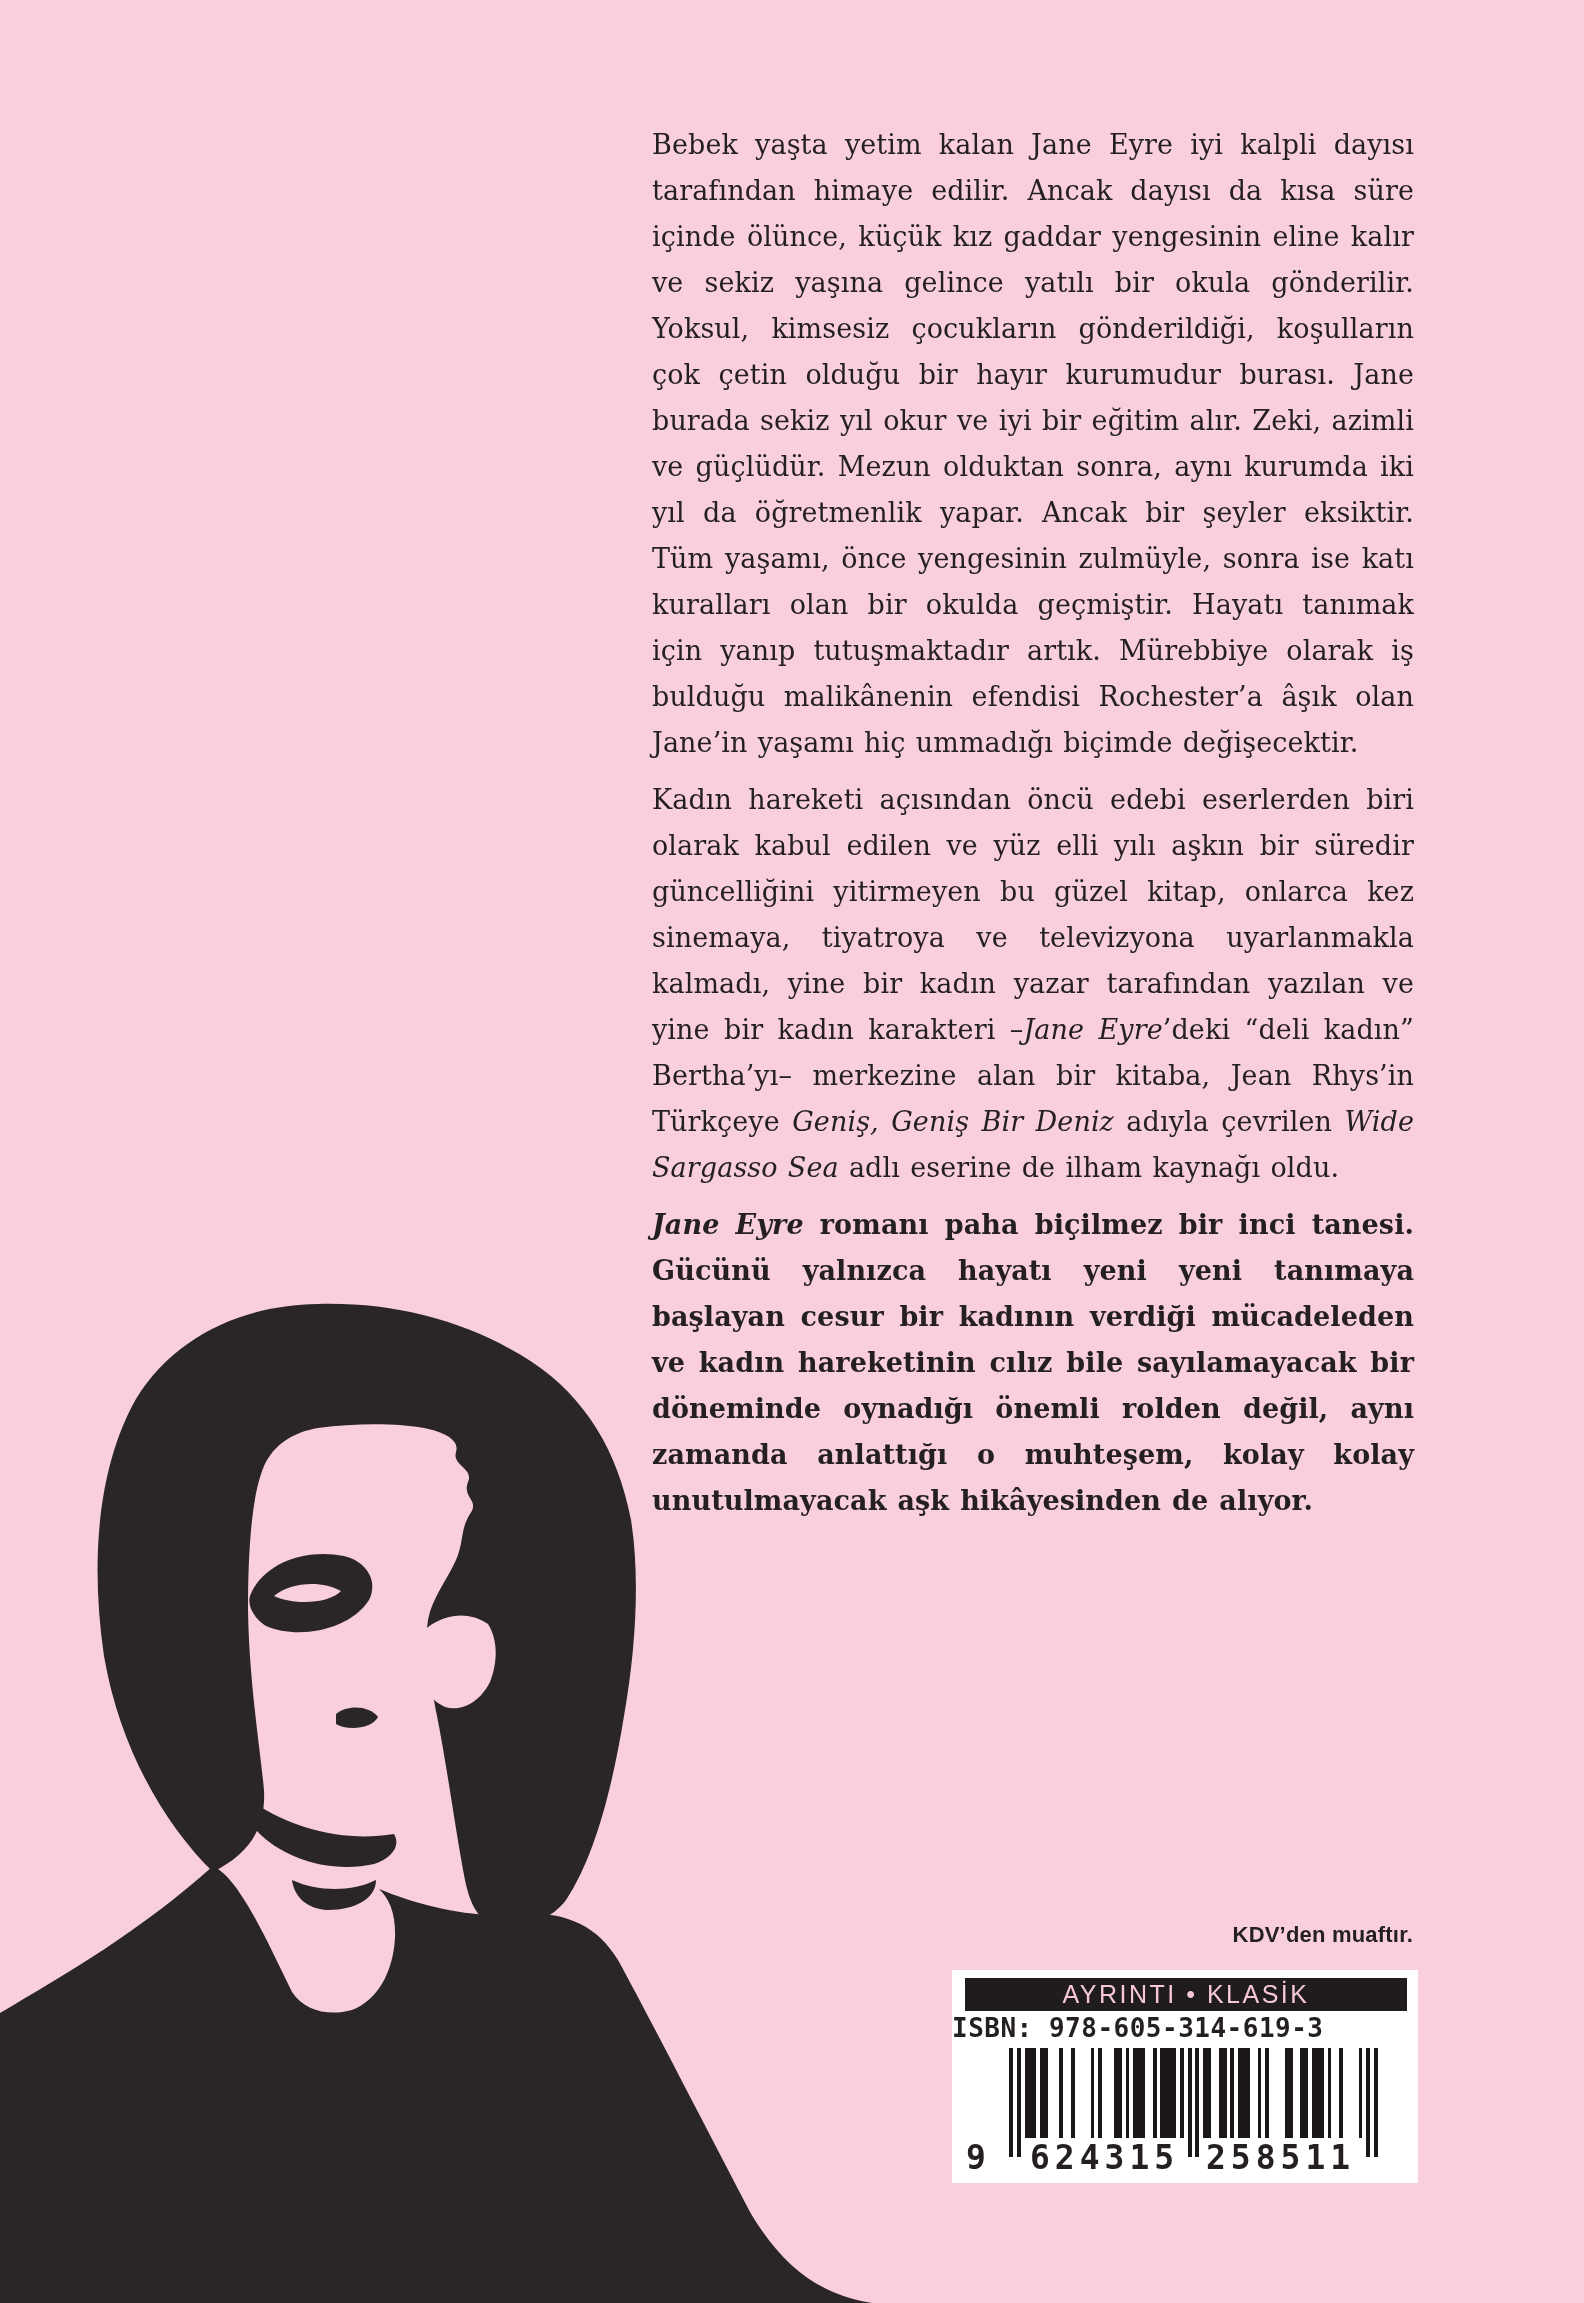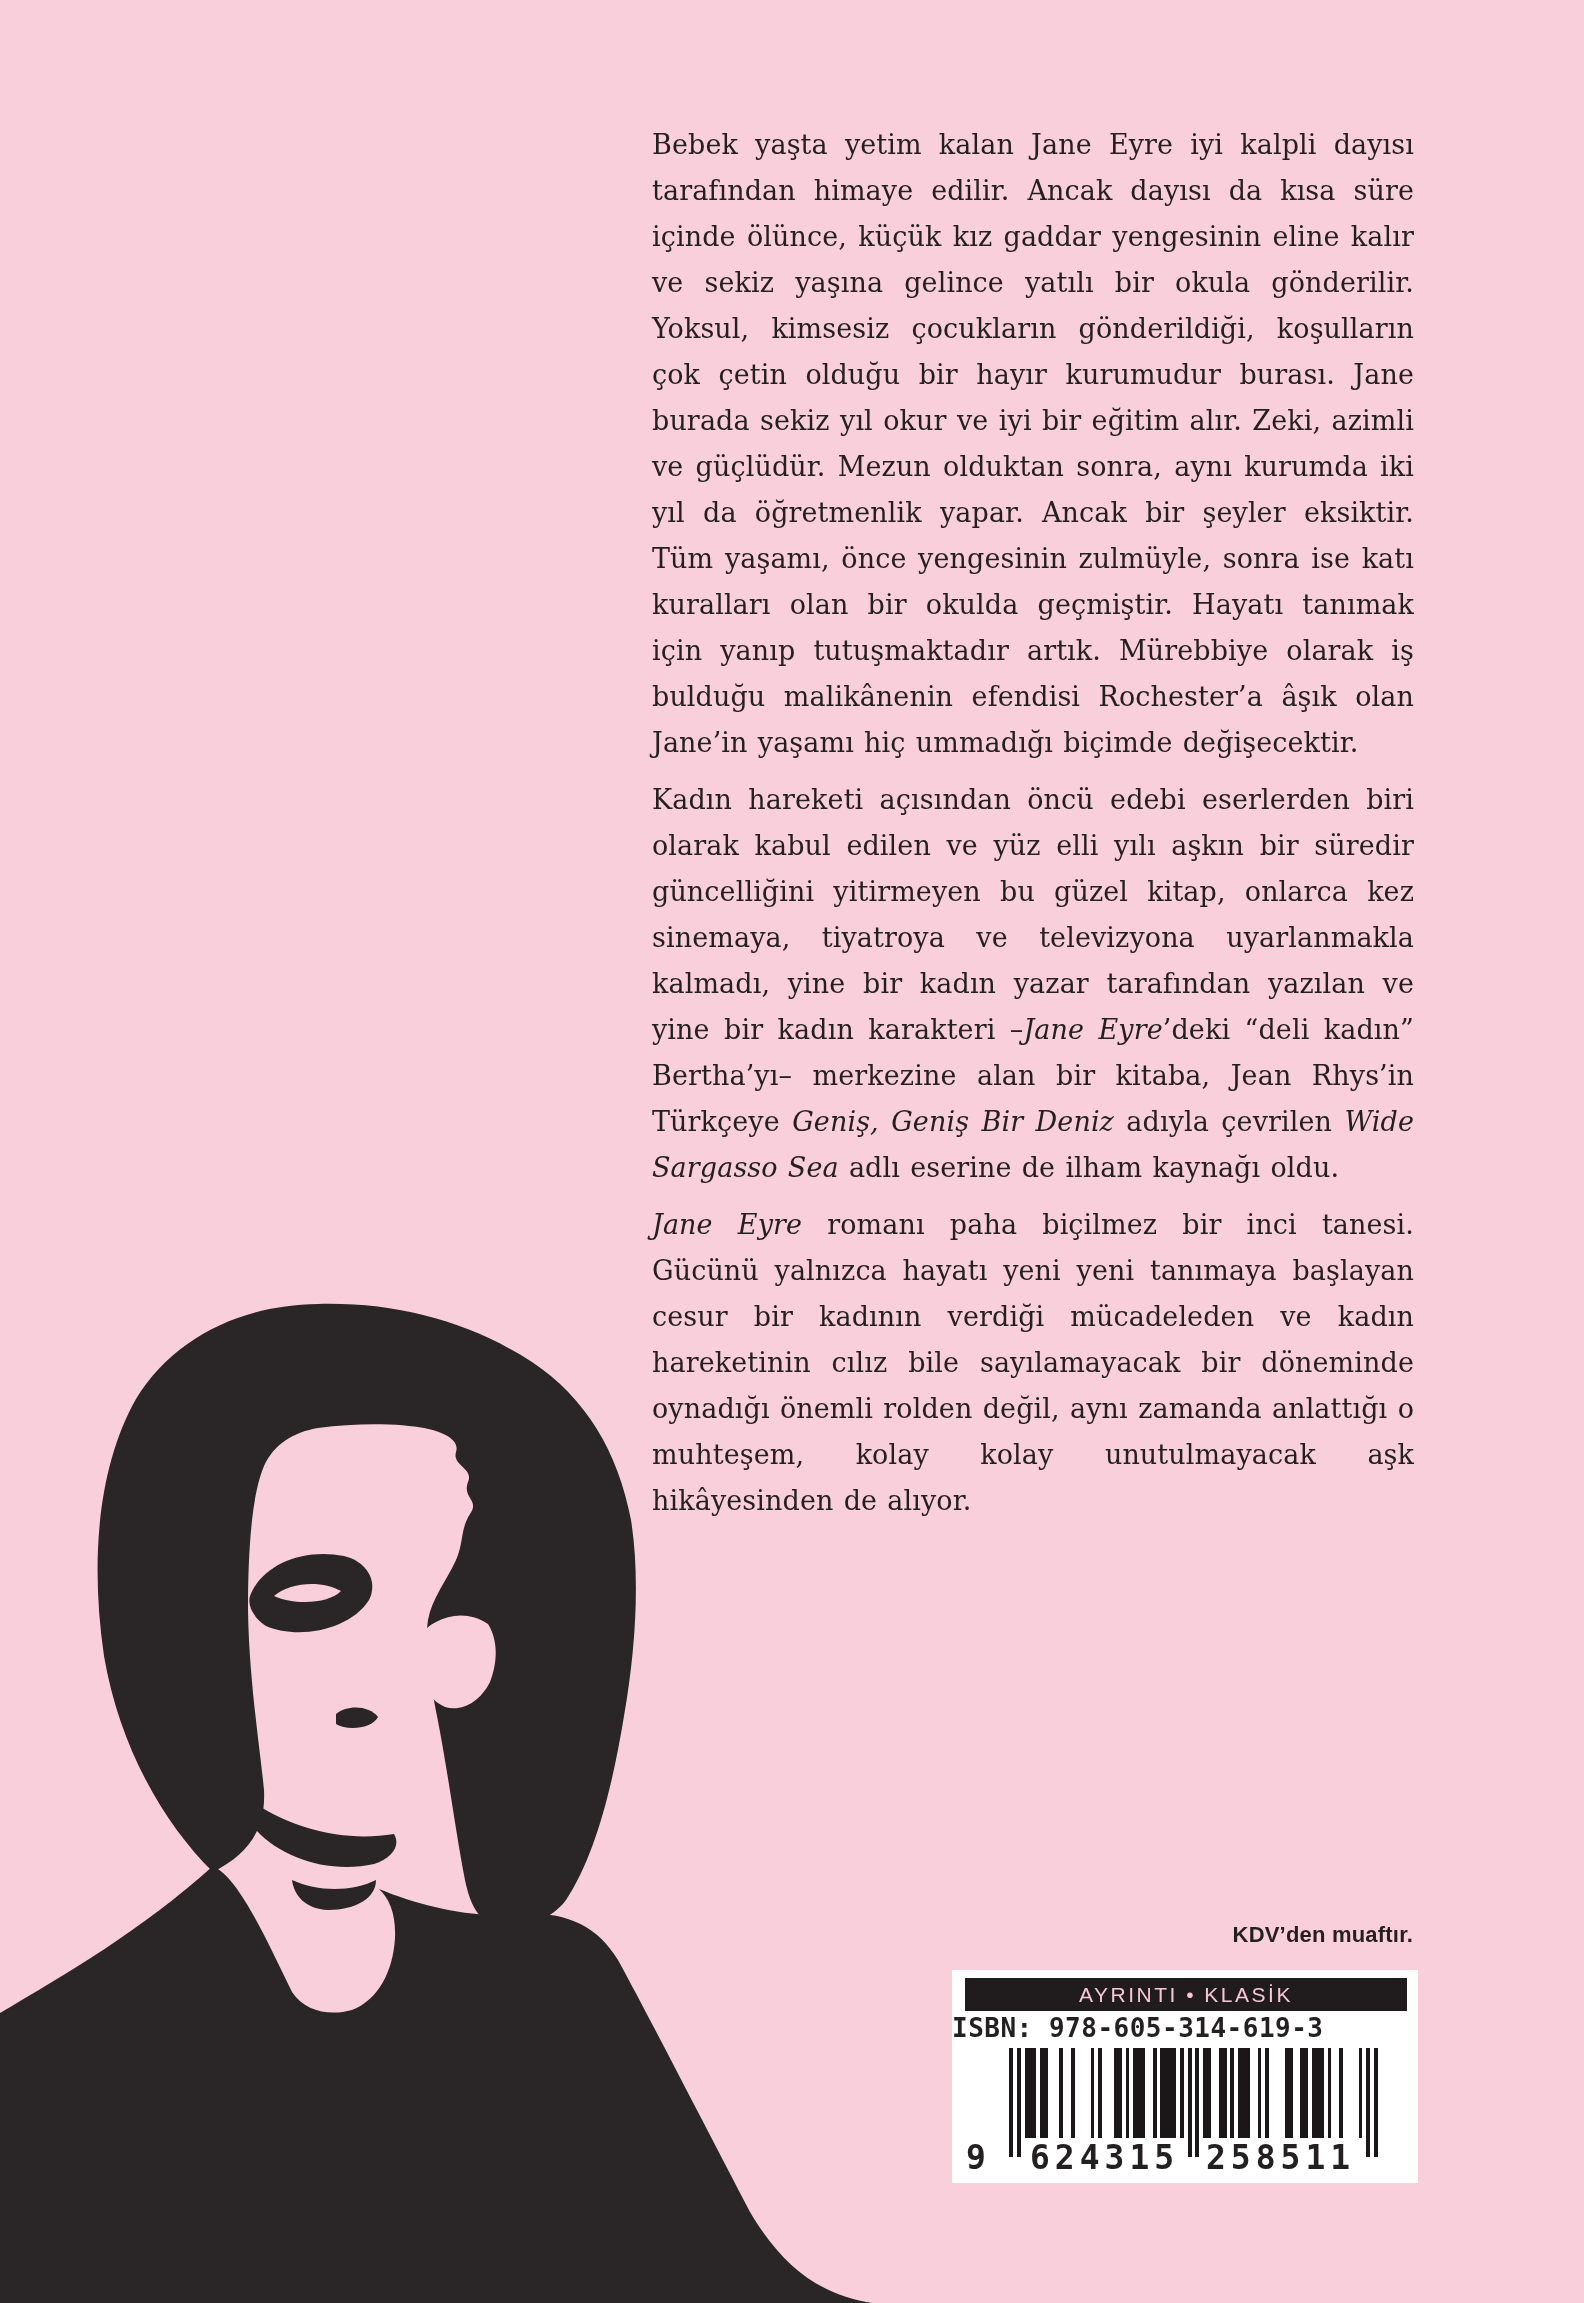--- a/index.html
+++ b/index.html
@@ -3,34 +3,34 @@
 <meta charset="utf-8">
 <style>
   html,body{margin:0;padding:0;background:#e8e8e8;}
   .page{position:relative;width:1584px;height:2303px;overflow:hidden;
         font-family:"DejaVu Serif",serif;}
   
   .blurb{position:absolute;left:652px;top:113px;width:762px;
          font-size:27px;line-height:46px;letter-spacing:.1px;word-spacing:1.5px;
          text-align:justify;}
   .blurb p{margin:9px 0 11px 0;}
-  .blurb p:last-child{margin-bottom:0;}
+  .blurb p:last-child{margin-bottom:0;font-weight:bold;}
   .it{font-style:italic;}
   
   .portrait{position:absolute;left:0;top:1300px;width:880px;height:1003px;}
   .portrait svg{display:block;width:880px;height:1003px;}
   
   .kdv{position:absolute;right:171px;top:1922px;
        font-family:"Liberation Sans",sans-serif;font-weight:700;font-size:22px;
        letter-spacing:.2px;}
   
   .bcbox{position:absolute;left:952px;top:1970px;width:466px;height:213px;background:#ffffff;}
   .band{position:absolute;left:13px;top:8px;width:442px;height:33px;
         display:flex;align-items:center;justify-content:center;}
-  .band span{font-family:"Liberation Sans",sans-serif;font-size:21px;letter-spacing:2.5px;}
+  .band span{font-family:"Liberation Sans",sans-serif;font-size:25px;letter-spacing:2.5px;}
   .isbn{position:absolute;left:0;top:43px;width:100%;text-align:left;
         font-family:"DejaVu Sans Mono",monospace;font-weight:700;font-size:26px;letter-spacing:.5px;}
   .bars{position:absolute;left:57px;top:78px;width:369px;height:109px;}
   .eandigits{position:absolute;left:0;top:168px;width:100%;height:40px;
         font-family:"DejaVu Sans Mono",monospace;font-weight:700;font-size:33px;}
   .eandigits .lead{position:absolute;left:14px;top:0;}
   .eandigits .g1{position:absolute;left:78px;top:0;letter-spacing:5px;}
   .eandigits .g2{position:absolute;left:254px;top:0;letter-spacing:5px;}
 </style>
 </head>

